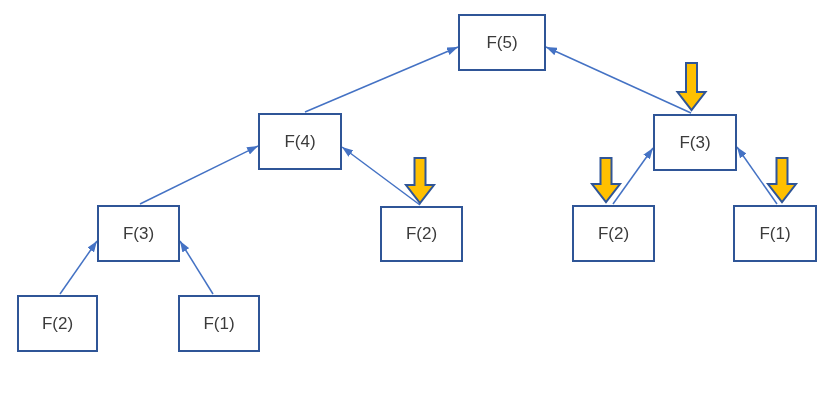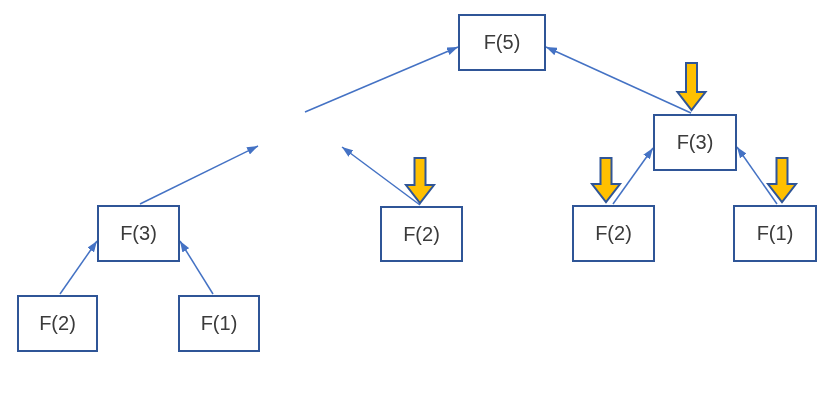--- a/index.html
+++ b/index.html
@@ -22,21 +22,21 @@
   .overlay{position:absolute;left:0;top:0;width:834px;height:400px;}
   .connector{stroke:var(--connector);stroke-width:1.5;fill:none;}
   .arrowhead{fill:var(--connector);}
   .memo-arrow{fill:var(--memo-fill);stroke:var(--memo-border);stroke-width:2;stroke-linejoin:miter;}
   .node{
     position:absolute;
     box-sizing:border-box;
     background:var(--box-fill);
     border:2px solid var(--box-border);
     display:flex;align-items:center;justify-content:center;
-    font-size:20px;color:var(--text);text-align:right;
+    font-size:17px;color:var(--text);text-align:right;
   }
 </style>
 </head>
 <body>
 
 <div class="canvas">
 
   <svg class="overlay" viewBox="0 0 834 400" xmlns="http://www.w3.org/2000/svg">
     <defs>
       <marker id="arrow" markerUnits="userSpaceOnUse" markerWidth="11" markerHeight="8" refX="11" refY="4" orient="auto">
@@ -55,20 +55,23 @@
 
     <polygon class="memo-arrow" points="686,63 697,63 697,92 705.5,92 691.5,110 677.5,92 686,92"></polygon>
     <polygon class="memo-arrow" points="414.5,158 425.5,158 425.5,185 434,185 420,203 406,185 414.5,185"></polygon>
     <polygon class="memo-arrow" points="600.5,158 611.5,158 611.5,184 620,184 606,202 592,184 600.5,184"></polygon>
     <polygon class="memo-arrow" points="776.5,158 787.5,158 787.5,184 796,184 782,202 768,184 776.5,184"></polygon>
   </svg>
 
   <div class="node" style="left:458px;top:14px;width:88px;height:57px">
       <span>F(5)</span>
     </div>
+  <div class="node" style="left:258px;top:113px;width:84px;height:57px">
+      <span>F(4)</span>
+    </div>
   <div class="node" style="left:97px;top:205px;width:83px;height:57px">
       <span>F(3)</span>
     </div>
   <div class="node" style="left:17px;top:295px;width:81px;height:57px">
       <span>F(2)</span>
     </div>
   <div class="node" style="left:178px;top:295px;width:82px;height:57px">
       <span>F(1)</span>
     </div>
   <div class="node" style="left:380px;top:206px;width:83px;height:56px">

